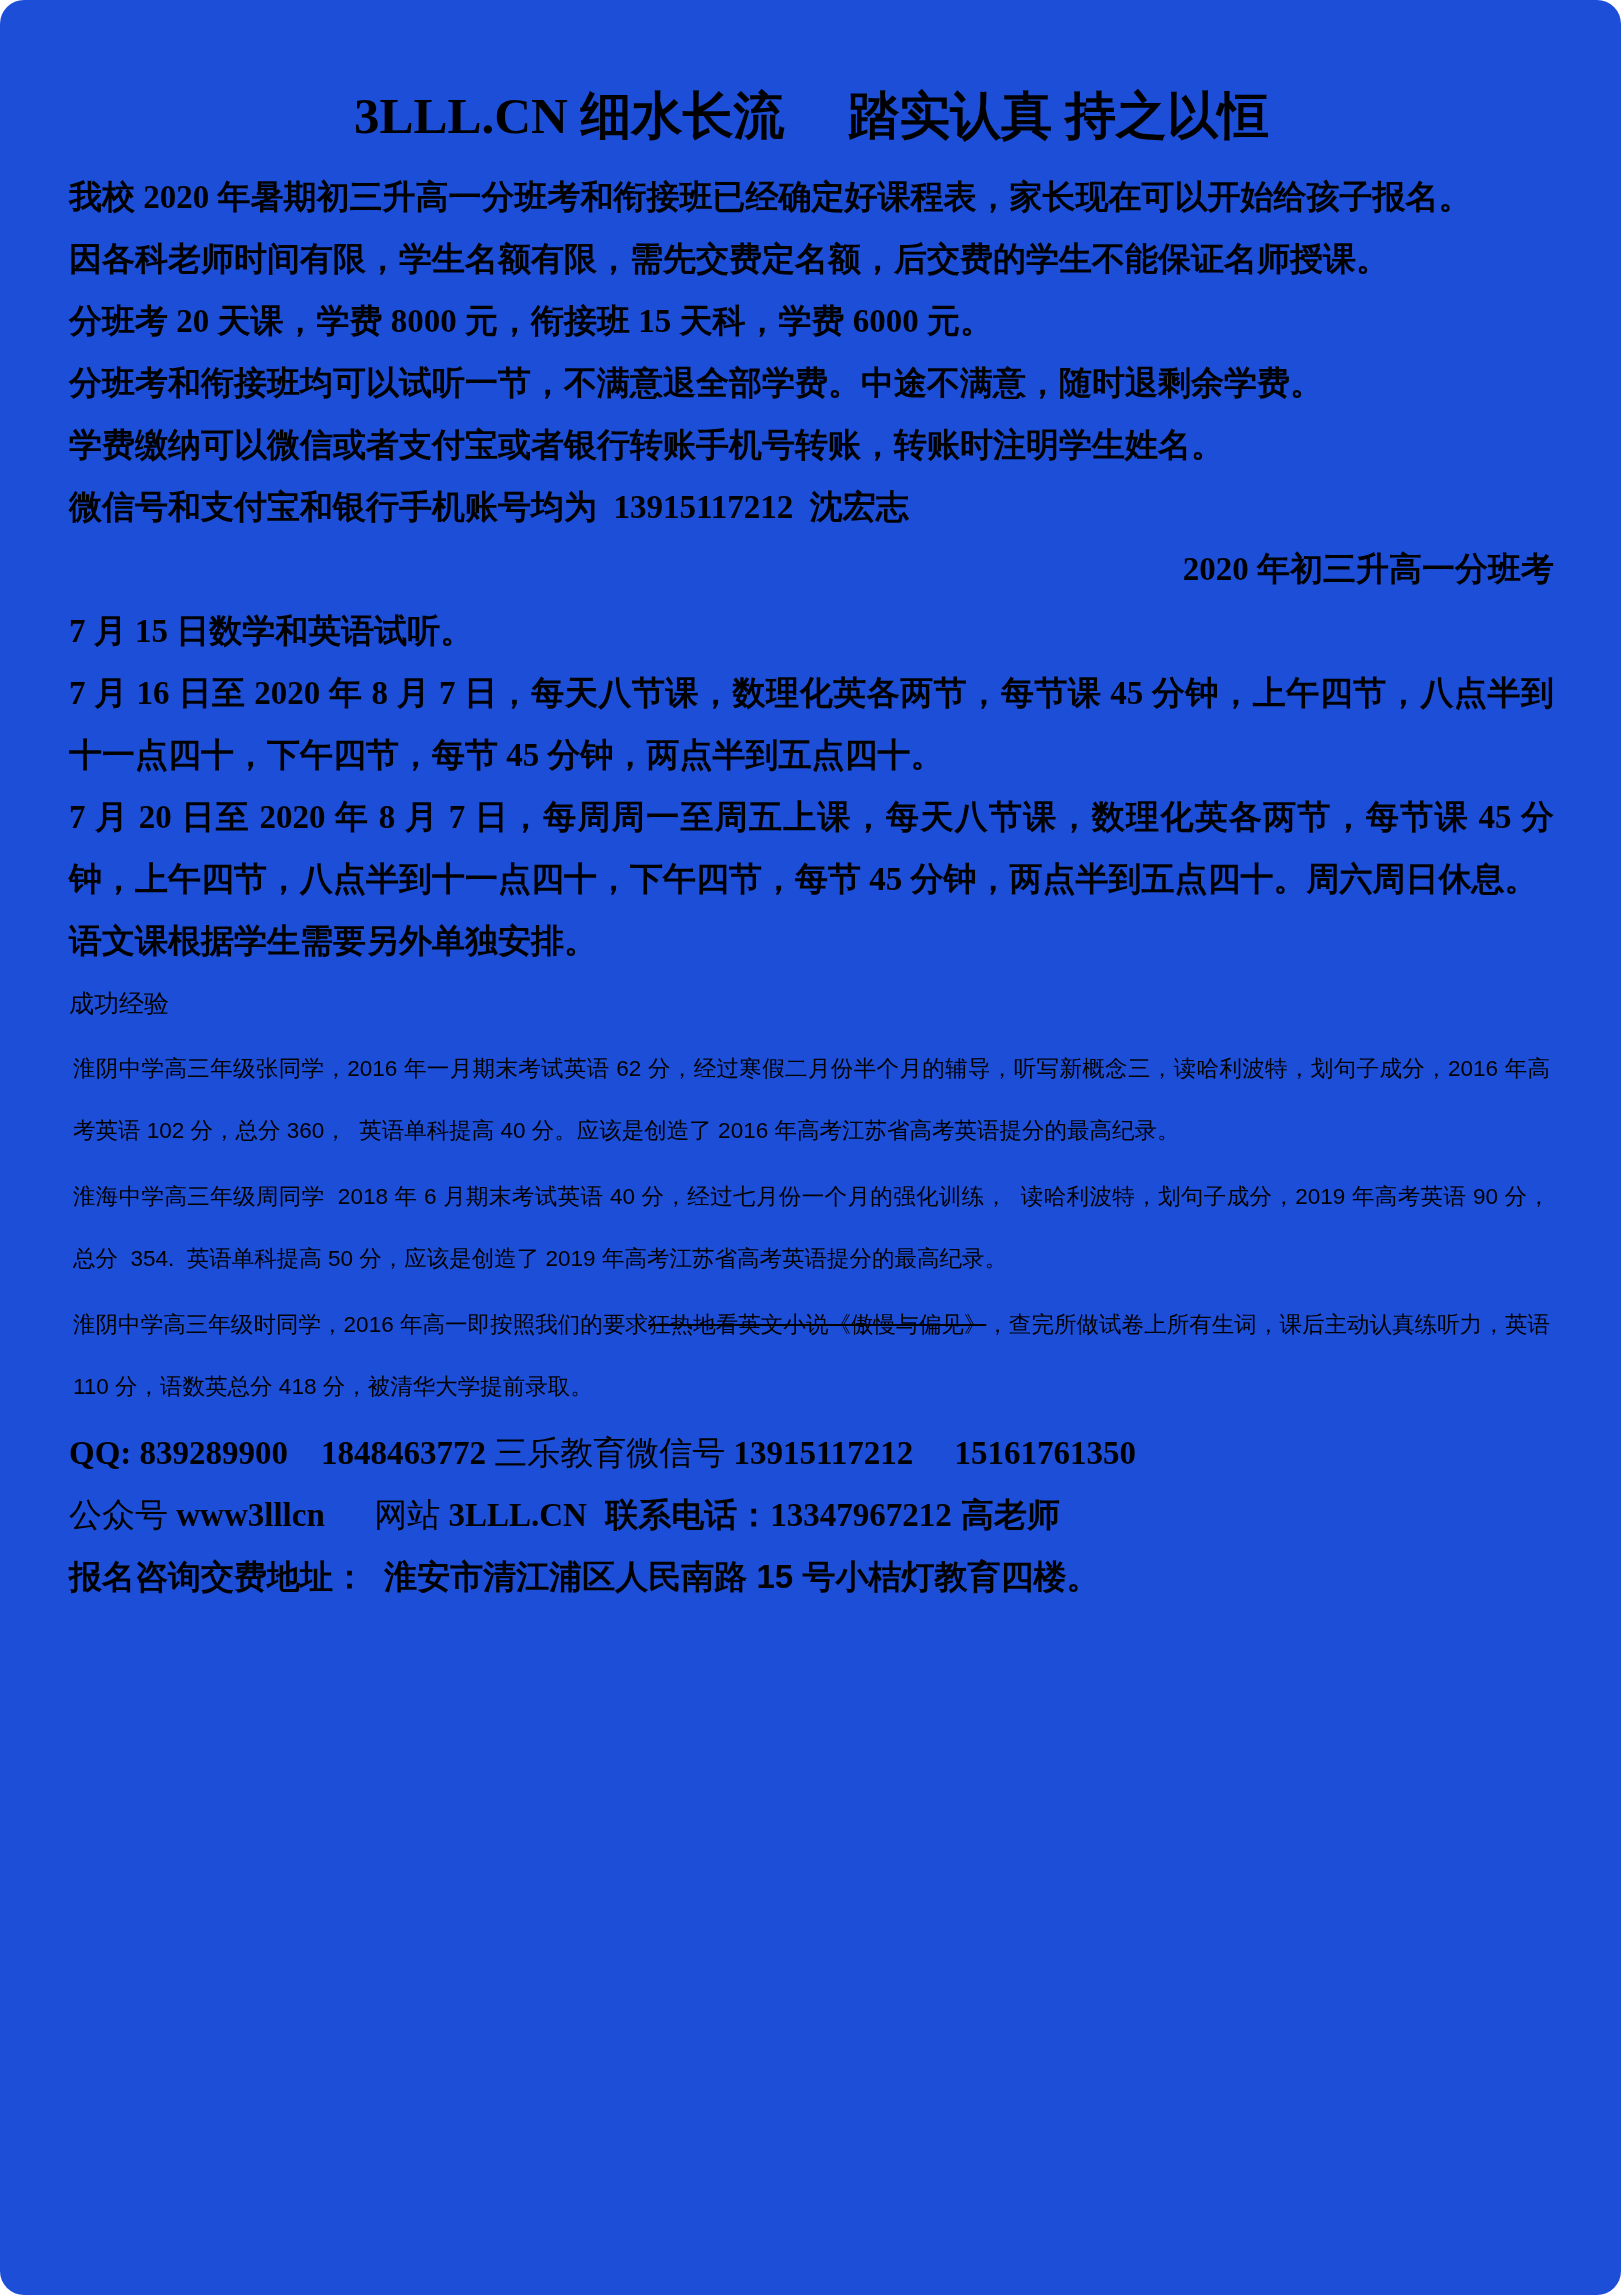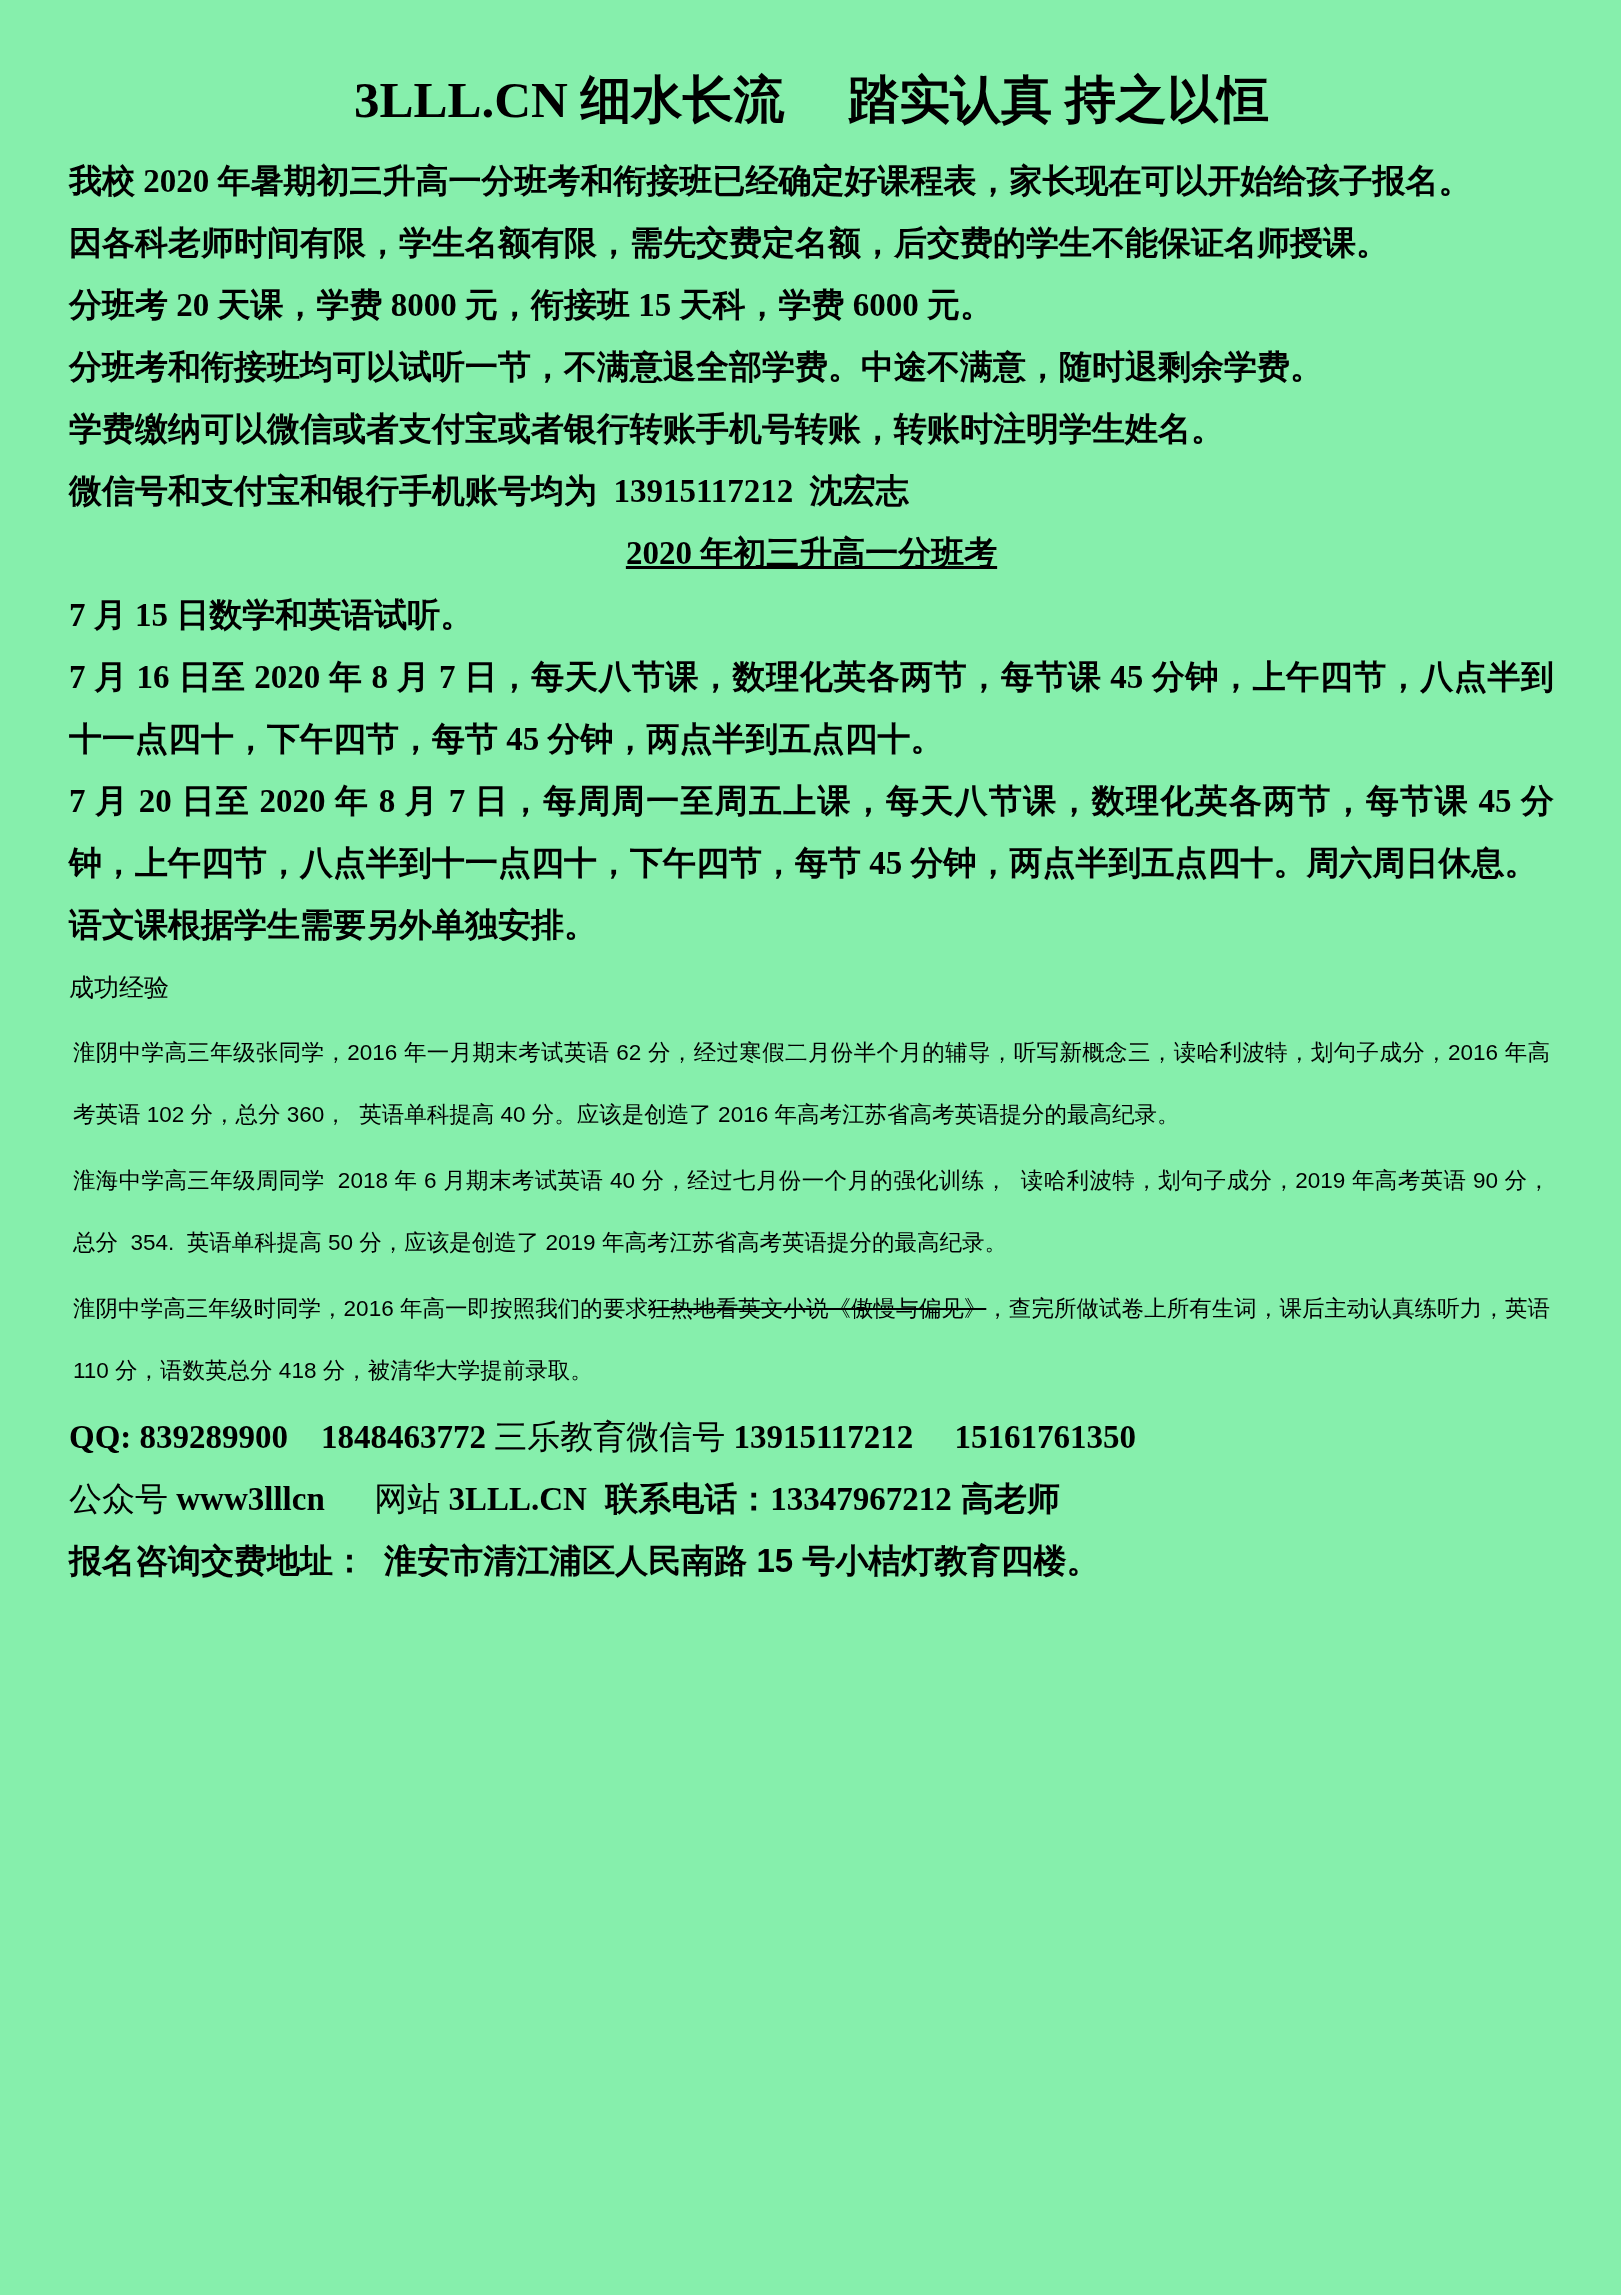--- a/index.html
+++ b/index.html
@@ -1,23 +1,24 @@
 <!DOCTYPE html>
 <html style="font-size:11.6px"><head>
 <meta charset="utf-8">
 <style>
   html,body{margin:0;padding:0;background:#ffffff;}
   .page{
     width:1621px;
     min-height:2295px;
     box-sizing:border-box;
-    padding:64px 67px 43px 69px;
-    background:#86efac;
+    padding:80px 67px 43px 69px;
+    background:#1d4ed8;
     color:#000000;
     overflow:hidden;
+    border-radius:24px;
   }
   .doc-title{
     font-family:"Liberation Serif","DejaVu Serif",serif;
     font-size:51px;
     font-weight:bold;
     text-align:center;
     white-space:pre-wrap;
     line-height:1.45;
     margin-bottom:11.6px;
   }
@@ -28,24 +29,23 @@
     line-height:62px;
     text-align:justify;
     white-space:pre-wrap;
     margin:0;
   }
   .heading-center{
     font-family:"Liberation Serif","DejaVu Serif",serif;
     font-size:33px;
     font-weight:bold;
     line-height:62px;
-    text-align:center;
+    text-align:right;
     white-space:pre-wrap;
     margin:0;
-    text-decoration:underline;
   }
   .small-heading{
     font-family:"Liberation Sans","DejaVu Sans",sans-serif;
     font-size:25px;
     font-weight:normal;
     line-height:62px;
     text-align:left;
     white-space:pre-wrap;
     margin:0;
   }

